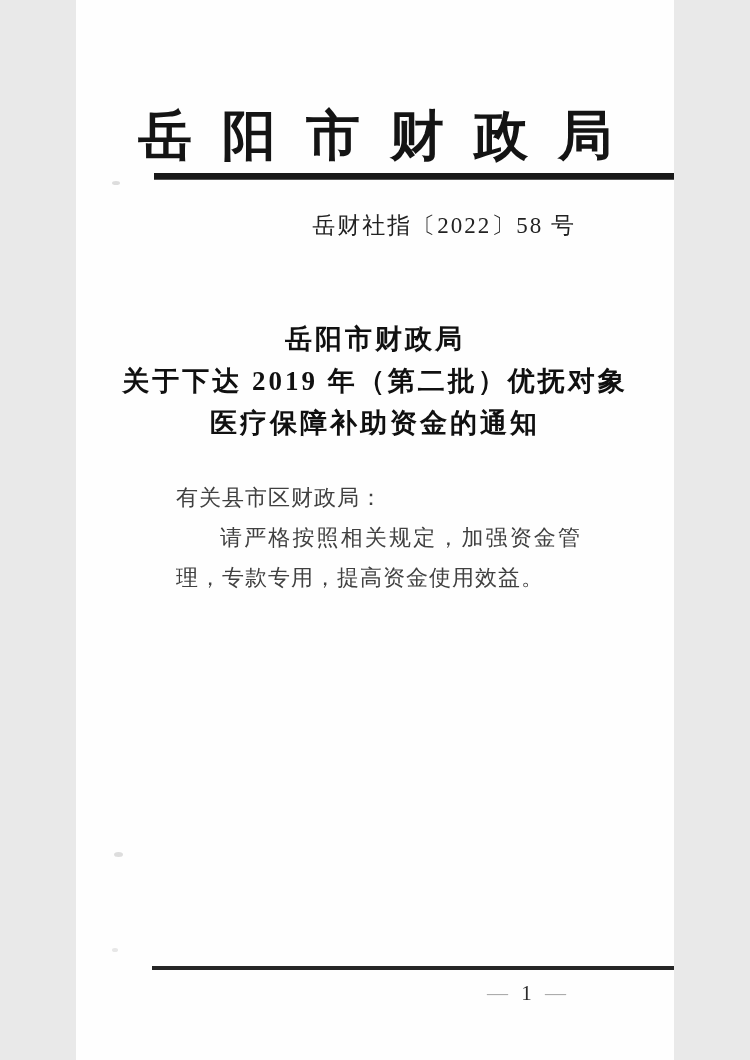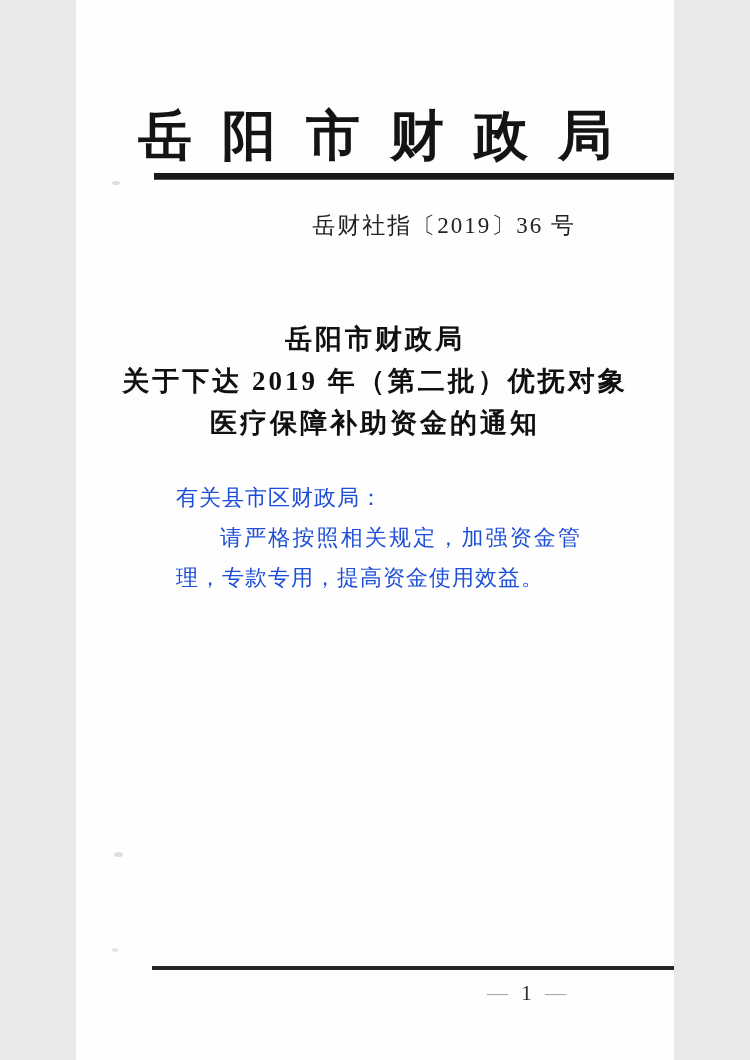--- a/index.html
+++ b/index.html
@@ -68,21 +68,21 @@
 
   
   .body-block {
     position: absolute;
     top: 478px;
     left: 100px;
     right: 93px;
     font-size: 22px;
     line-height: 40px;
     text-align: justify;
-    color: #1d4ed8;
+    color: #404040;
     letter-spacing: 1px;
   }
   .body-block p {
     margin: 0;
     text-indent: 2em;
   }
   .body-block p.salutation {
     text-indent: 0;
   }
 
@@ -119,21 +119,21 @@
 </style>
 </head>
 <body>
 
 <div class="page">
 
   <div class="letterhead">岳阳市财政局</div>
 
   <div class="rule-top"></div>
 
-  <div class="doc-number">岳财社指〔2019〕36 号</div>
+  <div class="doc-number">岳财社指〔2022〕58 号</div>
 
   <div class="title-block">
     <div>岳阳市财政局</div>
     <div>关于下达 2019 年（第二批）优抚对象</div>
     <div>医疗保障补助资金的通知</div>
   </div>
 
   <div class="body-block">
     <p class="salutation">有关县市区财政局：</p>
     <p>请严格按照相关规定，加强资金管理，专款专用，提高资金使用效益。</p>

